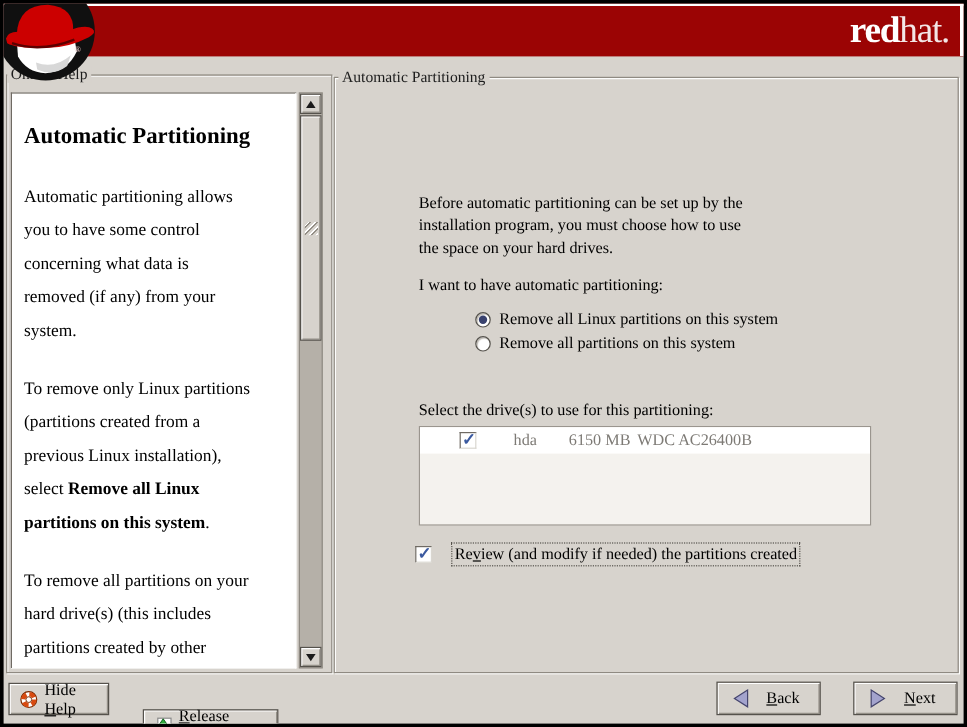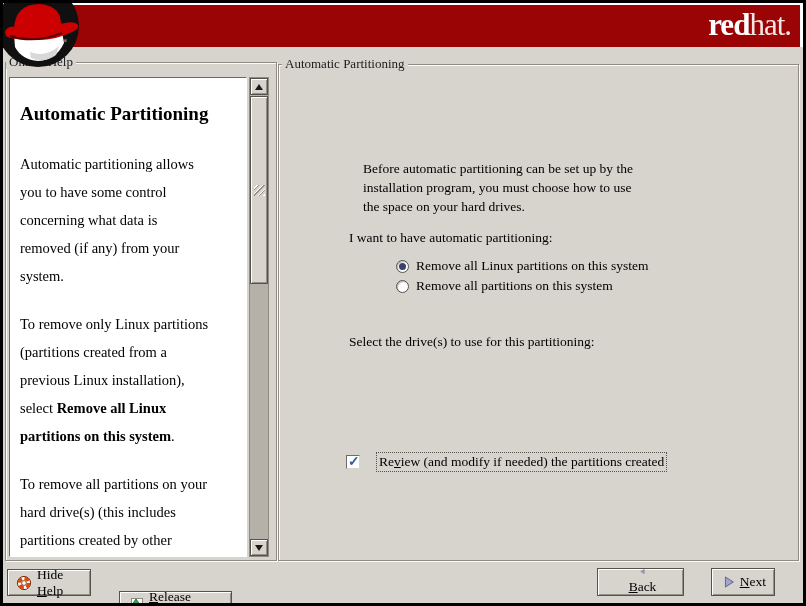--- a/index.html
+++ b/index.html
@@ -110,22 +110,22 @@
   
   .btn{
     position:absolute;height:27px;background:#d7d3cd;
     border:1px solid #55524c;
     box-shadow:inset 1px 1px 0 #fff, inset -1px -1px 0 #949088;
     display:flex;align-items:center;font-size:13.5px;cursor:default;
     padding:0 8px;gap:5px;
   }
   .btn-hide-help{left:4px;top:566px;width:84px;}
   .btn-release{left:116px;top:588px;width:113px;}
-  .btn-back{left:594px;top:565px;width:87px;height:28px;flex-direction:column;}
-  .btn-next{left:708px;top:565px;width:64px;height:28px;}
+  .btn-back{left:594px;top:565px;width:87px;height:28px;}
+  .btn-next{left:708px;top:565px;width:87px;height:28px;}
   .btn-nav{justify-content:flex-start;padding-left:12px;}
   .btn-nav .btn-text{flex:1;text-align:center;}
   .icon16{width:16px;height:16px;flex:0 0 16px;}
 </style>
 </head>
 <body>
 
 <div class="window">
 
   <div class="banner">
@@ -175,37 +175,45 @@
         </div>
       <div class="sb-btn sb-down">
           <span class="arr arr-down"></span>
         </div>
     </div>
   </div>
 
   <div class="frame frame-main">
     <span class="frame-label" style="left:3px;">Automatic Partitioning</span>
 
-    <div class="txt" style="left:84px;top:94px;">Before automatic partitioning can be set up by the
+    <div class="txt" style="left:70px;top:94px;">Before automatic partitioning can be set up by the
 installation program, you must choose how to use
 the space on your hard drives.</div>
 
     <div class="txt" style="left:70px;top:163px;text-align:right;">I want to have automatic partitioning:</div>
 
     <div class="radio-row" style="left:117px;top:192px;">
       <span class="radio checked"></span>
       <span class="radio-label">Remove all Linux partitions on this system</span>
     </div>
     <div class="radio-row" style="left:117px;top:212px;">
       <span class="radio"></span>
       <span class="radio-label">Remove all partitions on this system</span>
     </div>
 
     <div class="txt" style="left:70px;top:267px;">Select the drive(s) to use for this partitioning:</div>
 
+    <div class="drive-table">
+      <div class="drive-row">
+        <span class="checkbox checked"></span>
+        <span class="drive-cell cell-name">hda</span>
+        <span class="drive-cell cell-size">6150 MB</span>
+        <span class="drive-cell cell-model">WDC AC26400B</span>
+      </div>
+    </div>
 
     <div class="review-row">
       <span class="checkbox checked"></span>
       <span class="review-label"><span>Re</span><span class="mn">v</span><span>iew (and modify if needed) the partitions created</span></span>
     </div>
   </div>
 
   <div class="btn btn-hide-help">
     <svg class="icon16" viewBox="0 0 16 16">
       <circle cx="8" cy="8" r="6.6" fill="#fff" stroke="#7a2a00" stroke-width="1"></circle>

